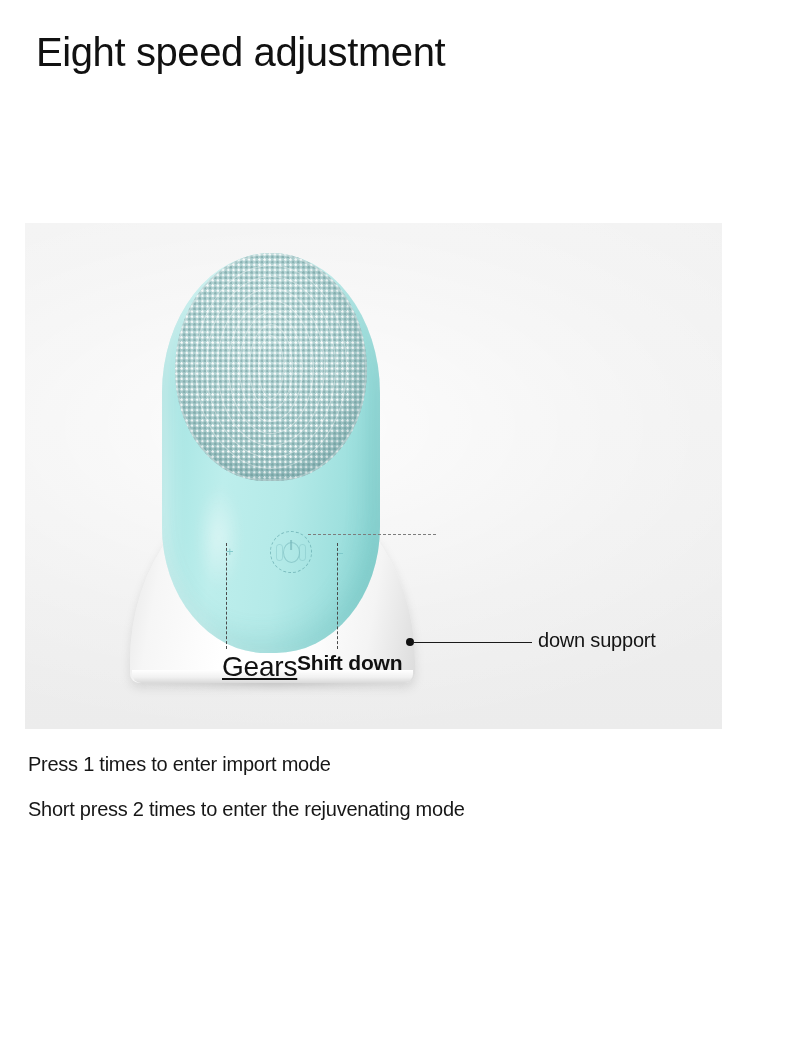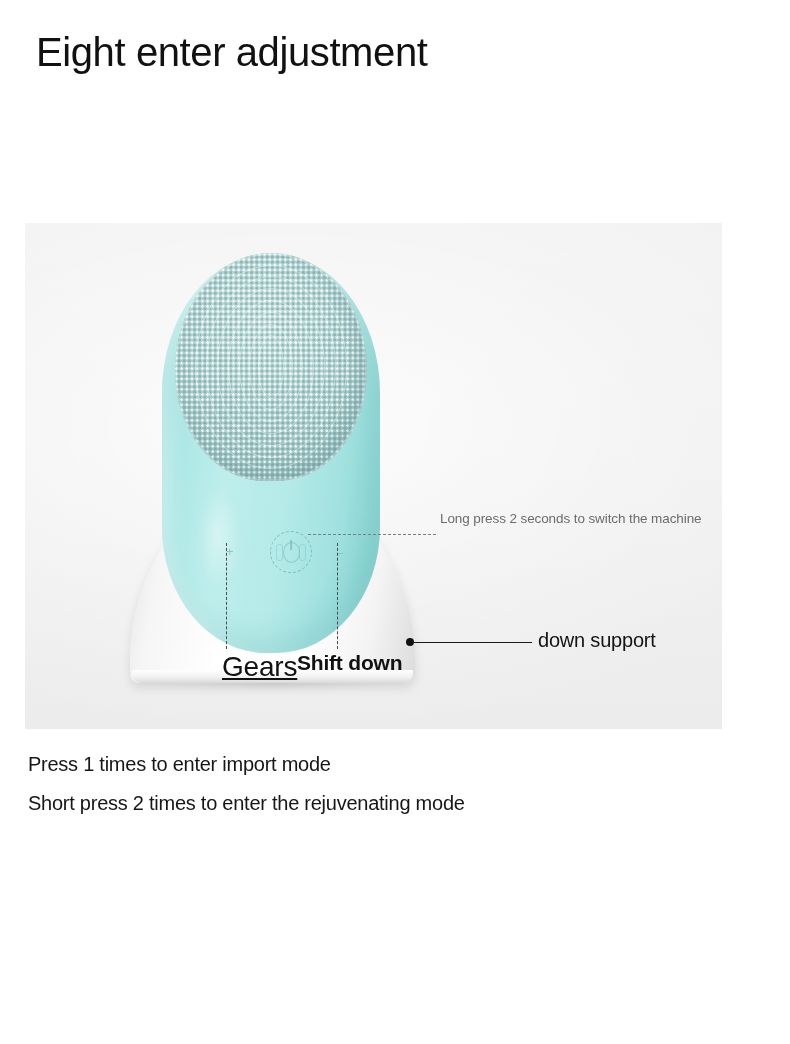--- a/index.html
+++ b/index.html
@@ -319,27 +319,27 @@
     width: 720px;
   }
   .instruction-line {
     font-size: 20px;
     font-weight: 400;
     color: #171717;
     letter-spacing: -0.25px;
     white-space: nowrap;
   }
   .instruction-line.l1 { margin-bottom: 24px; }
-  .instruction-line.l2 { margin-bottom: 16px; }
+  .instruction-line.l2 { margin-bottom: 22px; }
 </style>
 </head>
 <body>
 
 <div class="heading-block">
-  <div class="heading-2">Eight enter adjustment</div>
+  <div class="heading-2">Eight speed adjustment</div>
 </div>
 
 <div class="photo-panel">
   <div class="panel-sheen"></div>
 
   <div class="scene">
 
     <div class="base-ground-shadow"></div>
     <div class="base-support">
       <div class="base-shape"></div>
@@ -369,21 +369,20 @@
         <span class="power-side" style="left:5px;"></span>
         <span class="power-glyph"></span>
         <span class="power-side" style="right:5px;"></span>
       </div>
 
       <span class="mark" style="left:64px; top:292px;">+</span>
       <span class="mark" style="left:174px; top:294px;">−</span>
     </div>
 
     <div class="lead-dashed-h" style="left:283px; top:311px; width:128px;"></div>
-    <div class="callout-switch">Long press 2 seconds to switch the machine</div>
 
     <div class="lead-dot" style="left:381px; top:415px;"></div>
     <div class="lead-solid" style="left:389px; top:419px; width:118px;"></div>
     <div class="callout-base">down support</div>
 
     <div class="lead-dashed-v" style="left:201px; top:320px; height:106px;"></div>
     <div class="callout-gears">Gears</div>
 
     <div class="lead-dashed-v" style="left:312px; top:320px; height:106px;"></div>
     <div class="callout-shift">Shift down</div>

